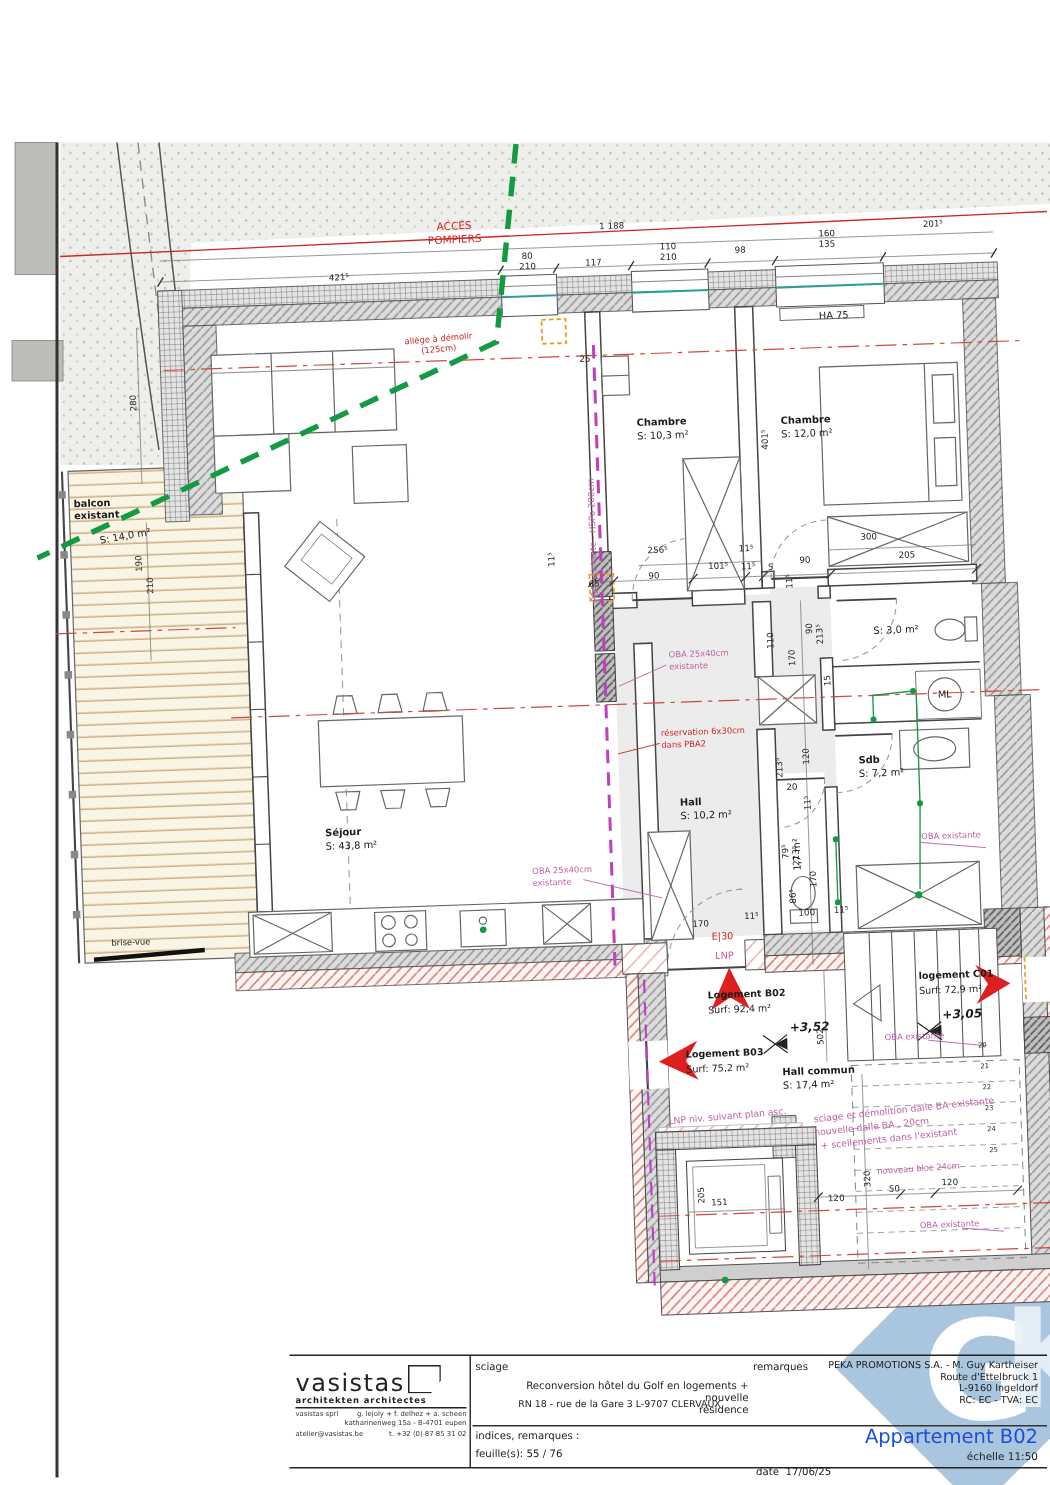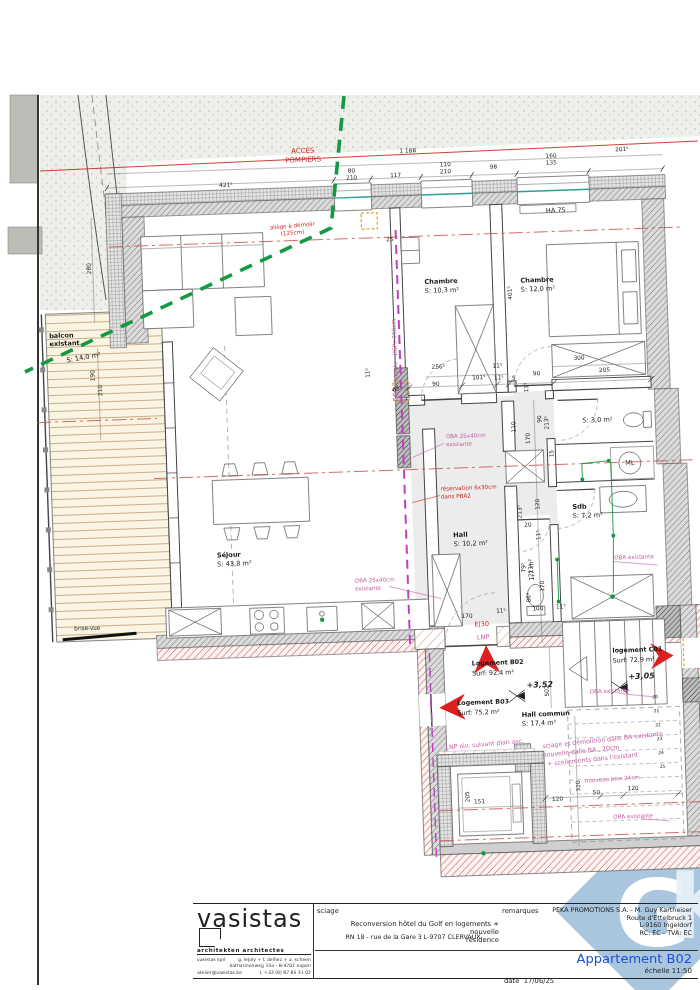--- a/index.html
+++ b/index.html
@@ -5,21 +5,21 @@
   html,body{margin:0;padding:0;background:#fff;}
   #page{position:relative;width:700px;height:990px;background:#fff;overflow:hidden;
         font-family:"DejaVu Sans","Liberation Sans",sans-serif;}
   svg text{font-family:"DejaVu Sans","Liberation Sans",sans-serif;}
   
   .tb{position:absolute;left:193px;top:903px;width:505px;height:74px;
       border-top:1.3px solid #222;border-bottom:1.3px solid #222;font-size:7px;color:#222;}
   .tb .vline{position:absolute;top:0;bottom:0;left:120px;width:0;border-left:1px solid #333;}
   .tb .hline{position:absolute;left:122px;right:0;top:46px;border-top:1px solid #333;}
   .logo{position:absolute;left:4px;top:6px;width:114px;}
-  .logo .word{font-size:24px;letter-spacing:1px;color:#222;line-height:18px;}
+  .logo .word{font-size:16px;letter-spacing:1px;color:#222;line-height:18px;}
   .logo .glyph{display:inline-block;width:20px;height:17px;border:1.6px solid #222;
       vertical-align:-2px;margin-left:2px;clip-path:polygon(0 0,100% 0,100% 55%,70% 100%,0 100%);}
   .logo .tag{font-size:5.6px;font-weight:bold;letter-spacing:.6px;border-bottom:1px solid #222;
       padding-bottom:1px;margin-top:0px;}
   .logo .tiny{font-size:4.6px;color:#333;display:flex;justify-content:space-between;margin-top:1.5px;}
   .mid{position:absolute;left:124px;top:3px;width:182px;}
   .lbl{font-size:6.8px;color:#222;}
   .pname{position:absolute;left:32px;top:13px;width:150px;text-align:right;font-size:6.8px;line-height:8px;}
   .paddr{position:absolute;left:10px;top:26px;width:172px;text-align:center;font-size:6.3px;}
   .mid2{position:absolute;left:124px;top:49px;width:182px;font-size:6.8px;}
@@ -570,20 +570,24 @@
           <span>t. +32 (0) 87 85 31 02</span>
         </div>
   </div>
   <div class="mid">
     <span class="lbl">sciage</span>
     <div class="pname">
       <span>Reconversion hôtel du Golf en logements + nouvelle</span><br><span>résidence</span>
     </div>
     <div class="paddr">RN 18 - rue de la Gare 3   L-9707 CLERVAUX</div>
   </div>
+  <div class="mid2">
+    <div>indices, remarques :</div>
+    <div style="margin-top:4px">feuille(s): 55 / 76</div>
+  </div>
   <div class="right">
     <span class="lbl">remarques</span>
     <div class="client">
       <span>PEKA PROMOTIONS S.A. - M. Guy Kartheiser</span><br>
       <span>Route d'Ettelbruck 1</span><br>
       <span>L-9160 Ingeldorf</span><br>
       <span>RC: EC - TVA: EC</span>
     </div>
   </div>
   <div class="right2">

